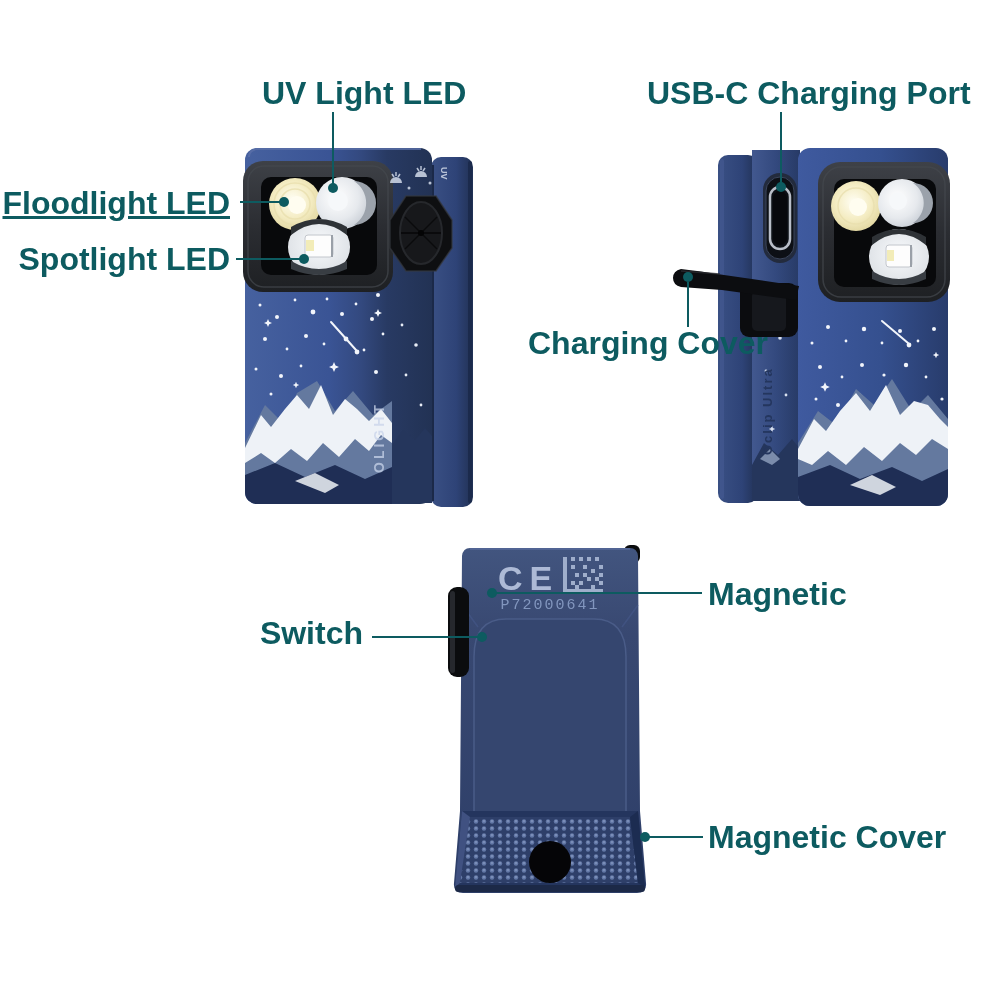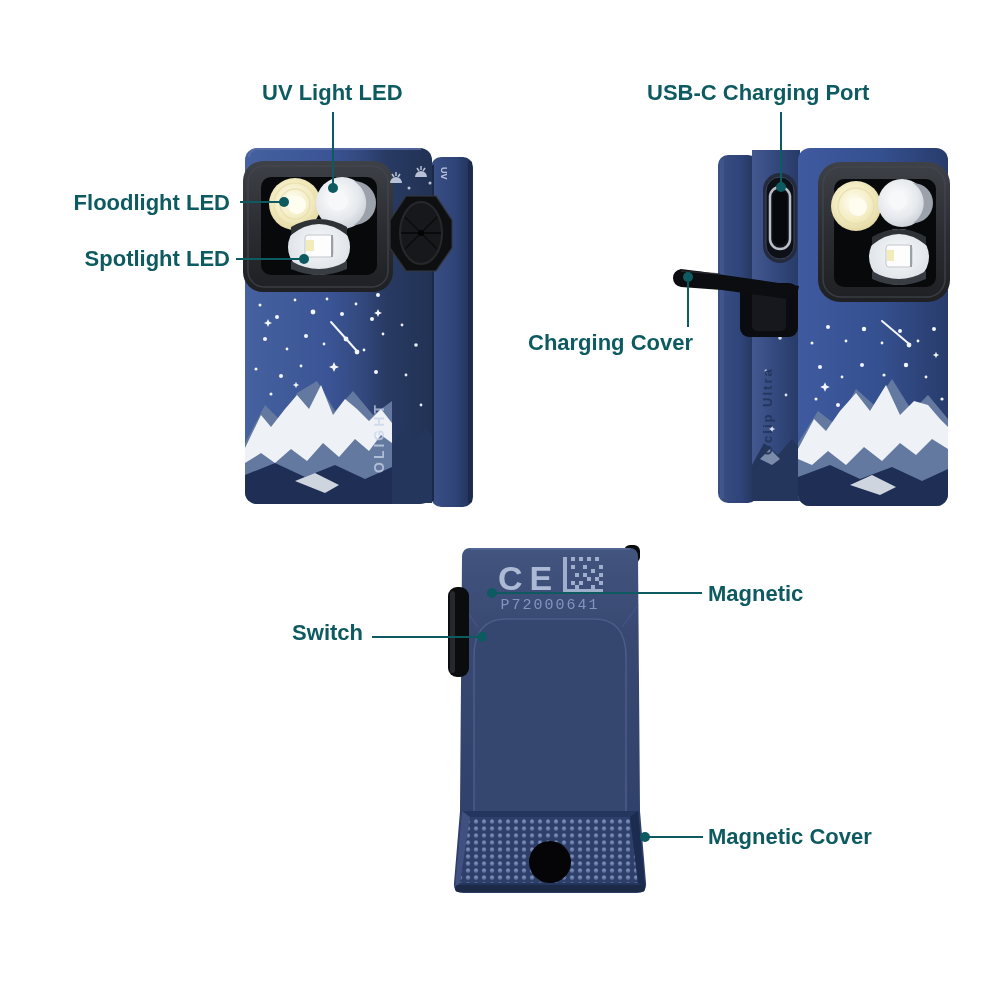--- a/index.html
+++ b/index.html
@@ -3,21 +3,21 @@
 <meta charset="utf-8">
 <style>
   html,body{margin:0;padding:0;background:#ffffff;}
   #canvas{
     position:relative;width:1000px;height:1000px;background:#ffffff;overflow:hidden;
     font-family:"Liberation Sans",sans-serif;
   }
   #scene{position:absolute;left:0;top:0;}
   .callout{
     position:absolute;white-space:nowrap;
-    font-weight:700;font-size:22px;line-height:26px;letter-spacing:0px;
+    font-weight:700;font-size:32px;line-height:26px;letter-spacing:0px;
     color:#0D5B60;
   }
   .cline{position:absolute;background:#0D5B60;}
   .cline.h{height:2px;}
   .cline.v{width:2px;}
   .cdot{position:absolute;width:10px;height:10px;border-radius:50%;background:#0D5B60;}
 </style>
 </head>
 <body>
 
@@ -345,21 +345,21 @@
         <polygon points="22,272 182,272 190,338 12,338" fill="url(#knurl)"></polygon>
         <polygon points="14,266 22,272 12,338 7,342" fill="#47598A" opacity="0.8"></polygon>
         <polygon points="190,266 182,272 190,338 197,342" fill="#1C2B50" opacity="0.9"></polygon>
         <rect x="7" y="340" width="190" height="7" rx="3.5" fill="#1C2947"></rect>
         <circle cx="102" cy="317" r="21" fill="#050507"></circle>
       </g>
     </g>
   </svg>
 
   <div class="callout" style="left:262px;top:80px;">UV Light LED</div>
-  <div class="callout" style="right:770px;top:190px;">Floodlight LED</div>
+  <div class="callout" style="right:770px;top:190px;text-decoration:underline;">Floodlight LED</div>
   <div class="callout" style="right:770px;top:246px;margin-left:35px;">Spotlight LED</div>
   <div class="callout" style="left:647px;top:80px;">USB-C Charging Port</div>
   <div class="callout" style="left:528px;top:330px;">Charging Cover</div>
   <div class="callout" style="left:708px;top:581px;">Magnetic</div>
   <div class="callout" style="right:637px;top:620px;">Switch</div>
   <div class="callout" style="left:708px;top:824px;">Magnetic Cover</div>
 
   <div class="cline v" style="left:332px;top:112px;height:74px;"></div>
   <div class="cdot" style="left:328px;top:183px;"></div>
 

